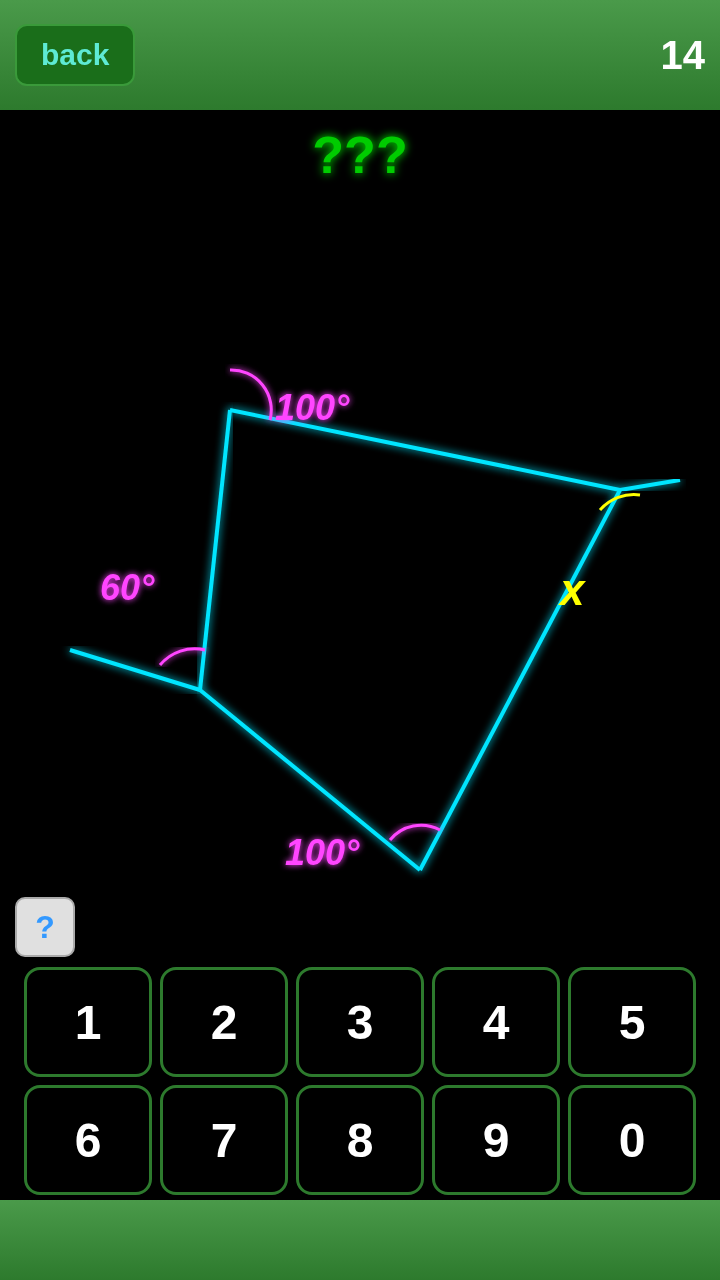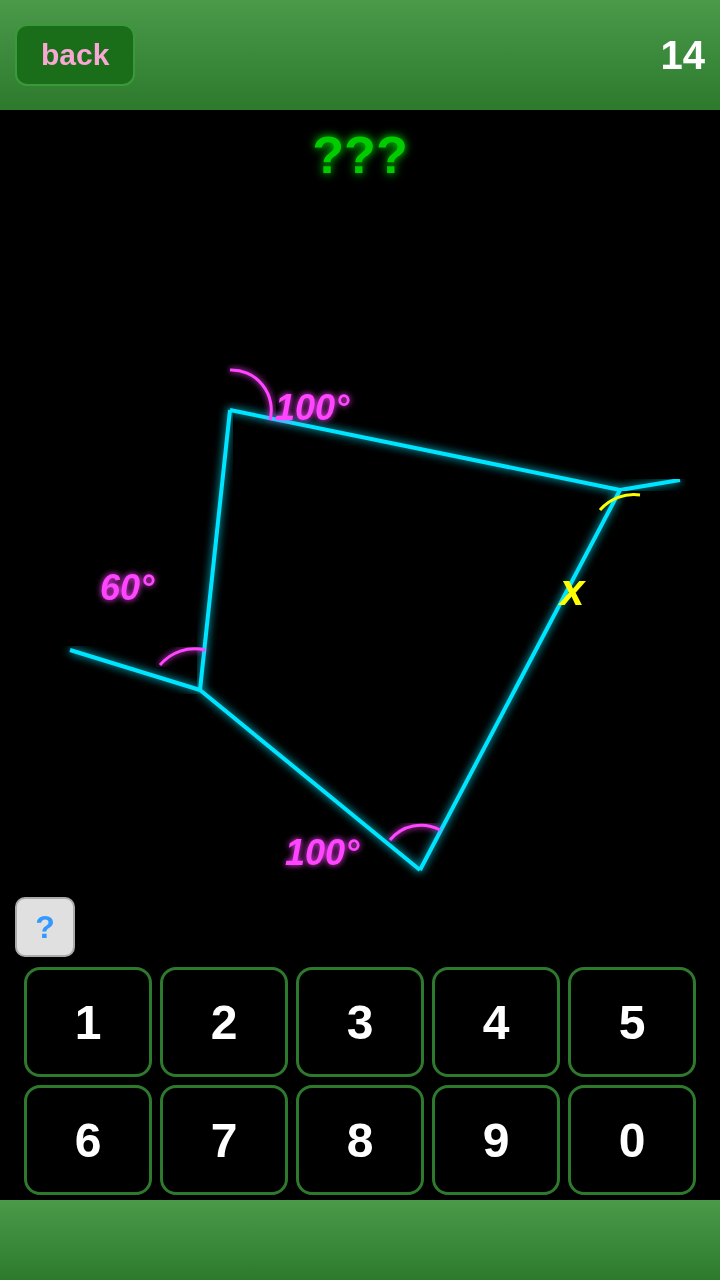--- a/index.html
+++ b/index.html
@@ -21,21 +21,21 @@
       align-items: center;
       justify-content: space-between;
       padding: 10px 15px;
       position: relative;
     }
 
     .header-btn {
       background: #1a6e1a;
       border: 2px solid #3a9a3a;
       border-radius: 12px;
-      color: #f9a8d4;
+      color: #5eead4;
       font-size: 30px;
       font-weight: bold;
       padding: 12px 24px;
       cursor: pointer;
     }
 
     #question-number {
       color: white;
       font-size: 40px;
       font-weight: bold;

